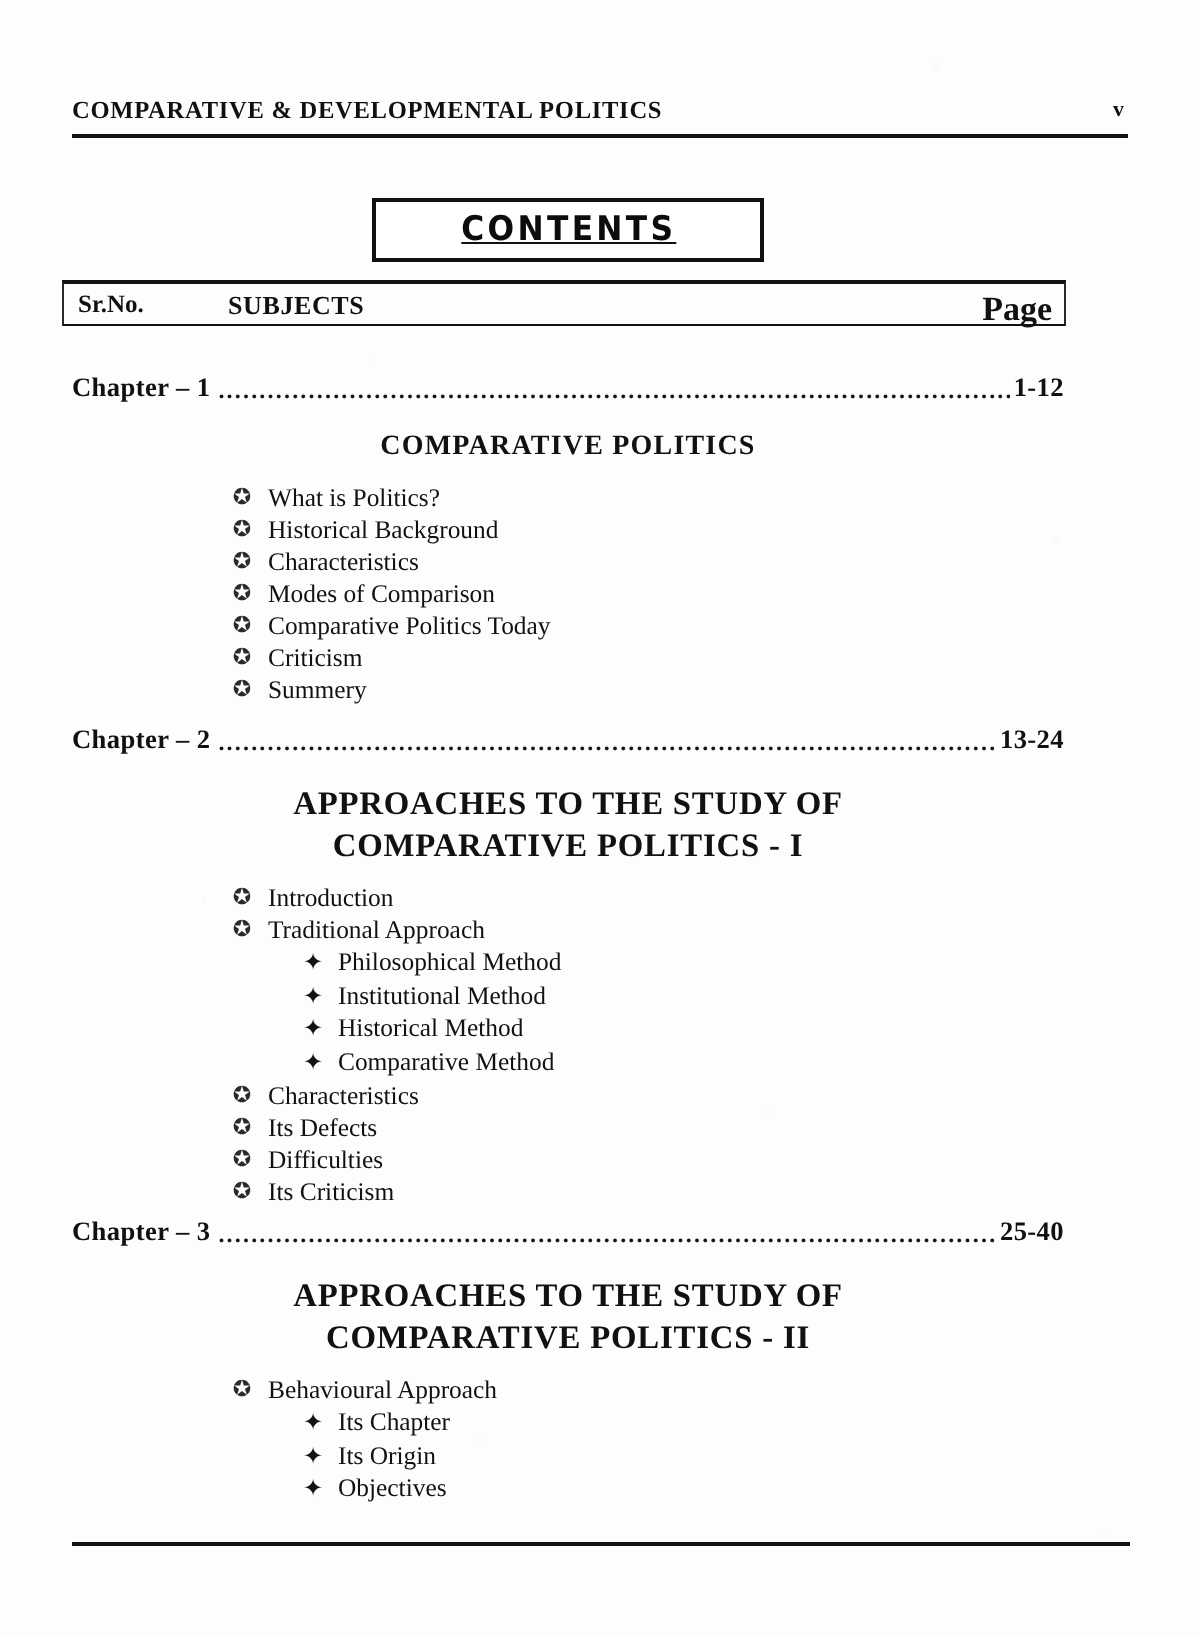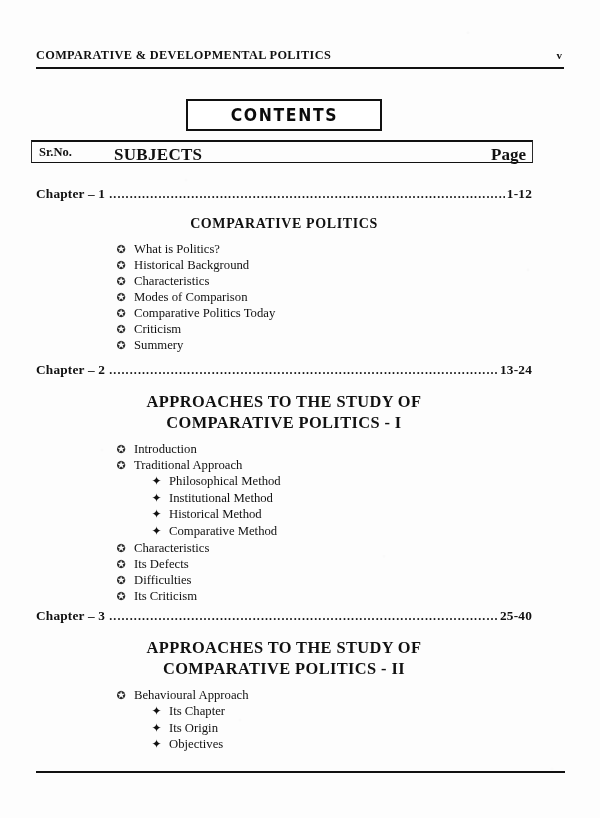--- a/index.html
+++ b/index.html
@@ -79,20 +79,21 @@
     position: absolute;
     left: 186px;
     top: 99px;
     width: 192px;
     height: 28px;
     border: 2.2px solid #111;
     background: #fff;
     display: flex;
     align-items: center;
     justify-content: center;
+    text-decoration: underline;
   }
   .contents-label {
     font-family: "DejaVu Sans", sans-serif;
     font-weight: bold;
     font-size: 17px;
     letter-spacing: 1.8px;
     transform: scaleX(.92);
     color: #0c0c0c;
   }
 
@@ -114,40 +115,40 @@
     left: 7px;
     top: 3px;
     font-weight: bold;
     font-size: 12.5px;
   }
   .colhead-subjects {
     position: absolute;
     left: 82px;
     top: 3px;
     font-weight: bold;
-    font-size: 17px;
+    font-size: 13px;
     letter-spacing: .3px;
   }
   .colhead-page {
     position: absolute;
     right: 6px;
     top: 3px;
     font-weight: bold;
     font-size: 17px;
   }
 
   
   .chapter {
     position: absolute;
     left: 36px;
     width: 496px;
   }
   .chap-line {
     display: flex;
-    align-items: center;
+    align-items: flex-end;
     font-weight: bold;
     font-size: 13.3px;
     white-space: nowrap;
   }
   .chap-label {
     letter-spacing: .2px;
   }
   .chap-leader {
     flex: 1 1 auto;
     overflow: hidden;

